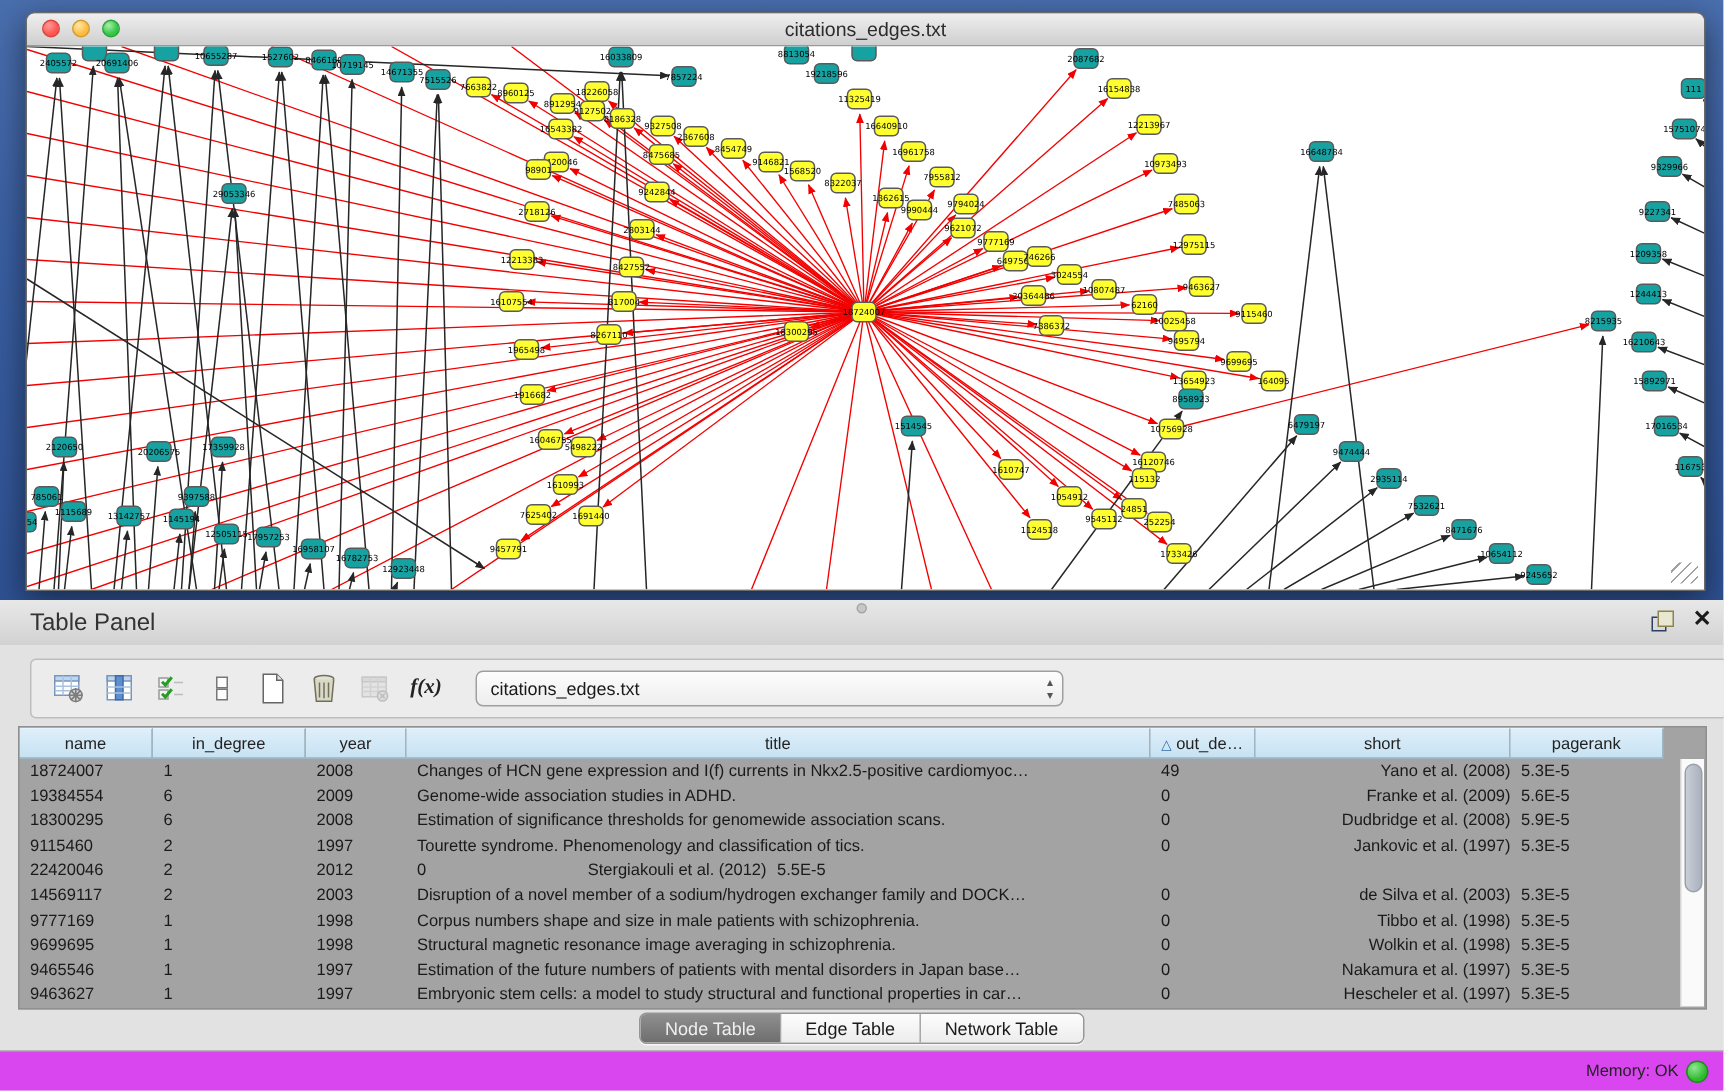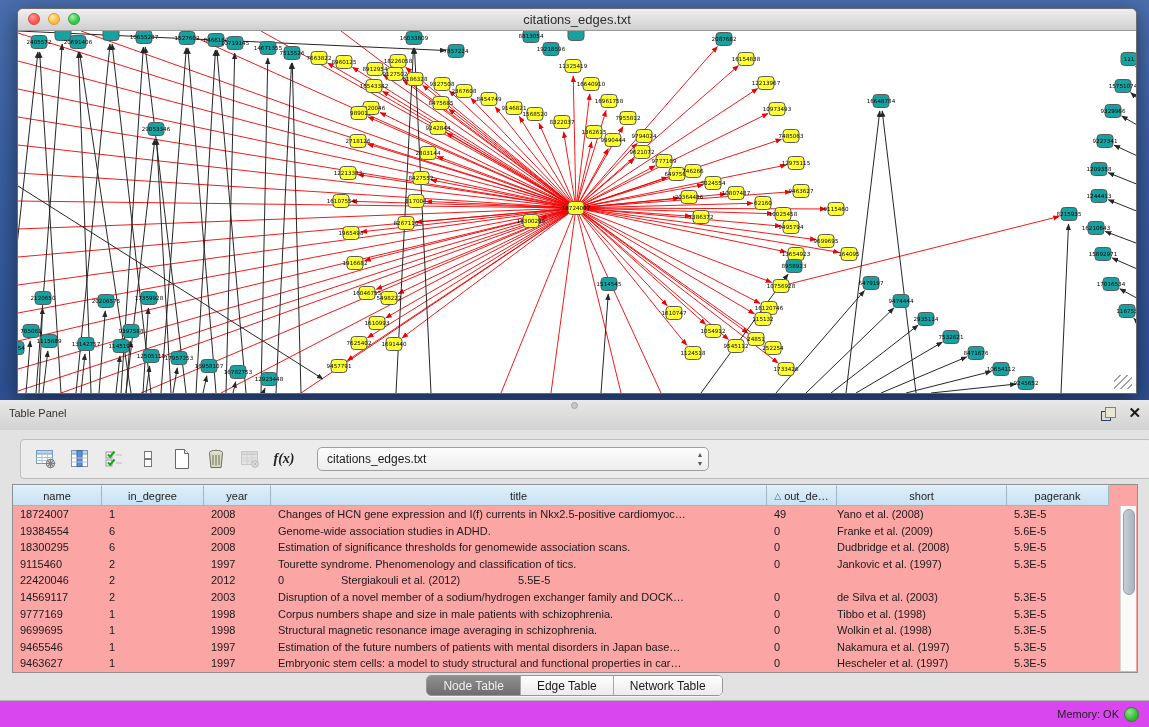--- a/index.html
+++ b/index.html
@@ -24,51 +24,51 @@
              font-size:13px;color:#2c2c2c;}
   .canvas{position:absolute;left:0;top:22px;right:0;bottom:0;background:#fff;}
   #graph{position:absolute;left:0;top:0;width:100%;height:100%;}
   .grip{position:absolute;right:4px;bottom:4px;width:18px;height:14px;opacity:.55;
         background:repeating-linear-gradient(135deg,transparent 0 4px,#555 4px 5px);}
 
   
   #panel-header{position:absolute;left:0;top:400px;width:1149px;height:30px;
                 background:linear-gradient(180deg,#e8e8e8,#d2d2d2);
                 border-bottom:1px solid #bdbdbd;}
-  #panel-header .ptitle{position:absolute;left:9px;top:7px;font-size:11px;color:#333;}
+  #panel-header .ptitle{position:absolute;left:20px;top:7px;font-size:16px;color:#333;}
   .drag-dot{position:absolute;left:571px;top:2px;width:5px;height:5px;border-radius:50%;
             background:#c7c7c7;border:1px solid #a5a5a5;}
   .ph-icons{position:absolute;right:8px;top:5px;display:flex;gap:12px;align-items:center;}
   .float-icon{width:16px;height:16px;position:relative;display:inline-block;}
   .float-icon .sq1{position:absolute;left:1px;top:6px;width:8px;height:8px;border:1px solid #2e3f63;background:transparent;}
   .float-icon .sq2{position:absolute;left:5px;top:2px;width:9px;height:9px;border:1px solid #8a854f;background:#e9e6d2;}
   .close-x{font-size:15px;font-weight:bold;color:#1a1a1a;line-height:16px;cursor:default;}
 
   #panel-body{position:absolute;left:0;top:430px;width:1149px;height:270px;background:#e2e2e2;}
   #toolbar{position:absolute;left:20px;top:9px;width:1132px;height:40px;background:#ececec;
            border:1px solid #bdbdbd;border-radius:4px;display:flex;align-items:center;padding-left:10px;box-sizing:border-box;}
   .tbtn{width:30px;height:30px;display:inline-flex;align-items:center;justify-content:center;margin-right:4px;}
   .fx{font-family:"Liberation Serif",serif;font-style:italic;font-weight:bold;font-size:14px;color:#222;}
   .select{margin-left:14px;width:392px;height:24px;background:linear-gradient(180deg,#fdfdfd,#ededed);
           border:1px solid #9f9f9f;border-radius:5px;display:flex;align-items:center;
           font-size:12px;color:#1a1a1a;padding-left:9px;box-sizing:border-box;position:relative;}
   .stepper{position:absolute;right:6px;top:2px;display:flex;flex-direction:column;line-height:9px;
            font-size:8px;color:#555;text-align:center;}
 
-  #table-box{position:absolute;left:12px;top:484px;width:1126px;height:189px;background:#fca5a5;
+  #table-box{position:absolute;left:12px;top:484px;width:1126px;height:189px;background:#a3a3a3;
              border:1px solid #8f8f8f;box-sizing:border-box;overflow:hidden;}
   #thead{display:flex;height:21px;}
   .th{background:linear-gradient(180deg,#ddeffa,#c8e2f2);border-right:1px solid #9cb8c6;
       border-bottom:1px solid #9cb8c6;border-top:1px solid #e8f4fb;
       font-size:11px;color:#222;display:flex;align-items:center;justify-content:center;
       box-sizing:border-box;white-space:nowrap;overflow:hidden;}
   .sortglyph{color:#2d6ea8;font-size:9px;margin-right:3px;}
   .tr{display:flex;height:16.6px;line-height:16.6px;font-size:11px;color:#1a1a1a;}
   .td{box-sizing:border-box;white-space:nowrap;overflow:hidden;padding-left:7px;}
-  .td.center{text-align:left;padding-left:0;}
+  .td.center{text-align:right;padding-left:0;}
   .c0{width:89px}.c1{width:102px}.c2{width:67px}.c3{width:496px}.c4{width:70px}.c5{width:170px}.c6{width:102px}
   #vscroll{position:absolute;right:1px;top:21px;bottom:1px;width:15px;background:#fafafa;
            border-left:1px solid #d5d5d5;}
   #vthumb{position:absolute;left:2px;top:3px;width:10px;height:84px;border-radius:6px;
           background:linear-gradient(90deg,#c9ced6,#aab2bd);border:1px solid #98a0ab;}
 
   #tabs-row{position:absolute;left:0;top:675px;width:1149px;height:21px;display:flex;justify-content:center;}
   .seg{display:flex;border:1px solid #969696;border-radius:5px;overflow:hidden;height:19px;
        box-shadow:0 1px 0 rgba(255,255,255,.7);}
   .seg .tab{padding:0 16px;font-size:12px;display:flex;align-items:center;

